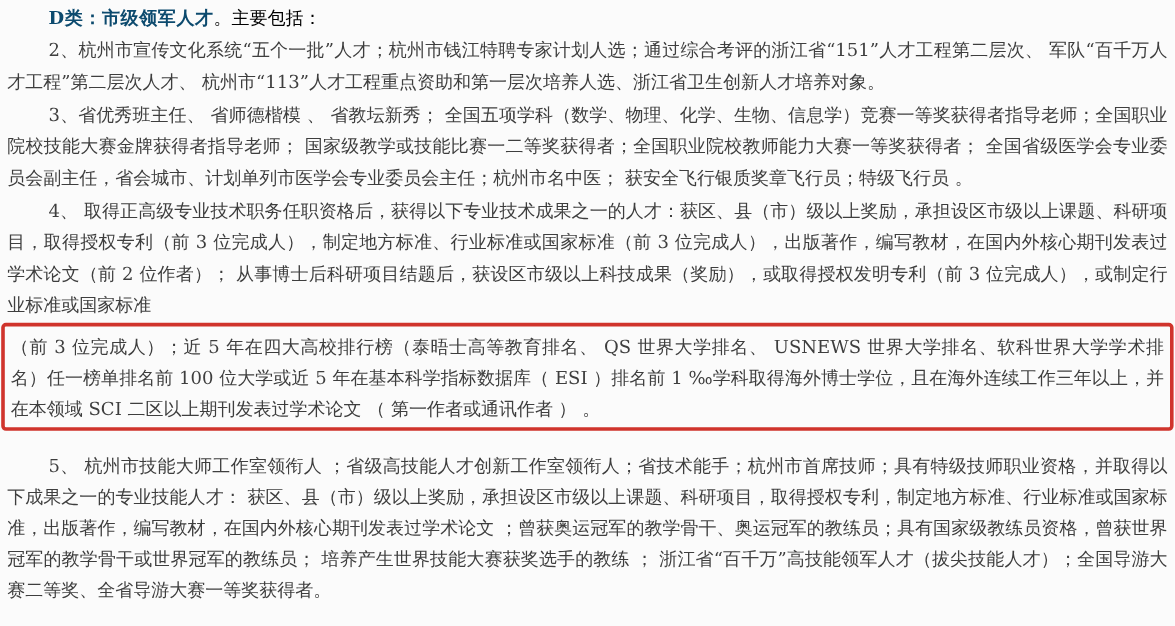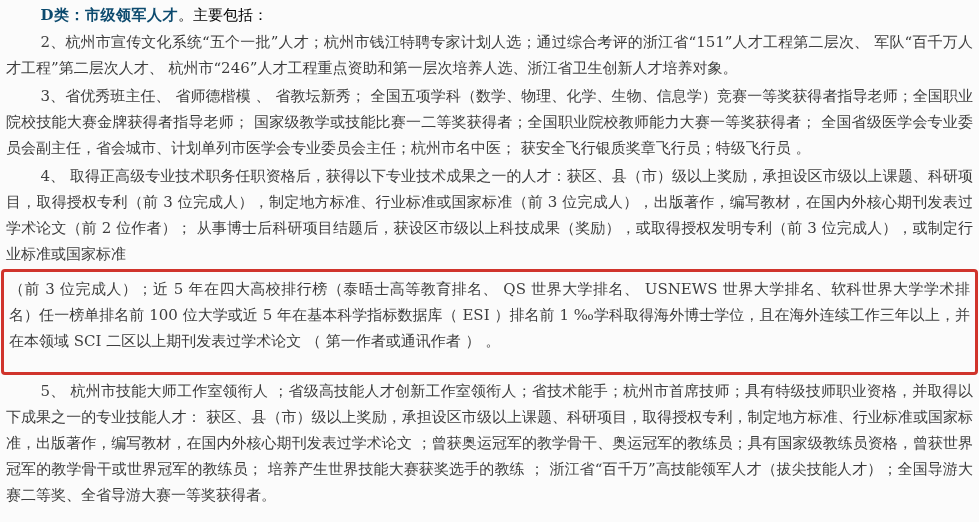--- a/index.html
+++ b/index.html
@@ -36,39 +36,39 @@
   .para {
     margin: 0 0 2px 0;
     text-indent: 2.3em;
   }
   .para.continuation {
     text-indent: 0;
   }
   .highlight-box {
     border: 3px solid #d0342c;
     border-radius: 4px;
-    margin: 2px -5px 3px -5px;
-    padding: 4px 5px 18px 5px;
+    margin: 2px -5px 16px -5px;
+    padding: 4px 5px 2px 5px;
     background: transparent;
   }
   .highlight-box .para {
     margin: 0;
   }
 </style>
 </head>
 <body>
 
 <div class="page" style="background: rgb(251, 251, 251); color: rgb(62, 62, 62);">
 
   <p class="heading">
     <span class="heading-bold">D类：市级领军人才</span><span class="heading-rest">。主要包括：</span>
   </p>
 
 
-  <p class="para">2、杭州市宣传文化系统“五个一批”人才；杭州市钱江特聘专家计划人选；通过综合考评的浙江省“151”人才工程第二层次、 军队“百千万人才工程”第二层次人才、 杭州市“246”人才工程重点资助和第一层次培养人选、浙江省卫生创新人才培养对象。</p>
+  <p class="para">2、杭州市宣传文化系统“五个一批”人才；杭州市钱江特聘专家计划人选；通过综合考评的浙江省“151”人才工程第二层次、 军队“百千万人才工程”第二层次人才、 杭州市“113”人才工程重点资助和第一层次培养人选、浙江省卫生创新人才培养对象。</p>
 
   <p class="para">3、省优秀班主任、 省师德楷模 、 省教坛新秀； 全国五项学科（数学、物理、化学、生物、信息学）竞赛一等奖获得者指导老师；全国职业院校技能大赛金牌获得者指导老师； 国家级教学或技能比赛一二等奖获得者；全国职业院校教师能力大赛一等奖获得者； 全国省级医学会专业委员会副主任，省会城市、计划单列市医学会专业委员会主任；杭州市名中医； 获安全飞行银质奖章飞行员；特级飞行员 。</p>
 
   <p class="para">4、 取得正高级专业技术职务任职资格后，获得以下专业技术成果之一的人才：获区、县（市）级以上奖励，承担设区市级以上课题、科研项目，取得授权专利（前 3 位完成人），制定地方标准、行业标准或国家标准（前 3 位完成人），出版著作，编写教材，在国内外核心期刊发表过学术论文（前 2 位作者）； 从事博士后科研项目结题后，获设区市级以上科技成果（奖励），或取得授权发明专利（前 3 位完成人），或制定行业标准或国家标准</p>
 
   <div class="highlight-box" style="border-color: rgb(208, 52, 44);">
     <p class="para continuation">（前 3 位完成人）；近 5 年在四大高校排行榜（泰晤士高等教育排名、 QS 世界大学排名、 USNEWS 世界大学排名、软科世界大学学术排名）任一榜单排名前 100 位大学或近 5 年在基本科学指标数据库（ ESI ）排名前 1 ‰学科取得海外博士学位，且在海外连续工作三年以上，并在本领域 SCI 二区以上期刊发表过学术论文 （ 第一作者或通讯作者 ） 。</p>
   </div>
 
   <p class="para">5、 杭州市技能大师工作室领衔人 ；省级高技能人才创新工作室领衔人；省技术能手；杭州市首席技师；具有特级技师职业资格，并取得以下成果之一的专业技能人才： 获区、县（市）级以上奖励，承担设区市级以上课题、科研项目，取得授权专利，制定地方标准、行业标准或国家标准，出版著作，编写教材，在国内外核心期刊发表过学术论文 ；曾获奥运冠军的教学骨干、奥运冠军的教练员；具有国家级教练员资格，曾获世界冠军的教学骨干或世界冠军的教练员； 培养产生世界技能大赛获奖选手的教练 ； 浙江省“百千万”高技能领军人才（拔尖技能人才）；全国导游大赛二等奖、全省导游大赛一等奖获得者。</p>

